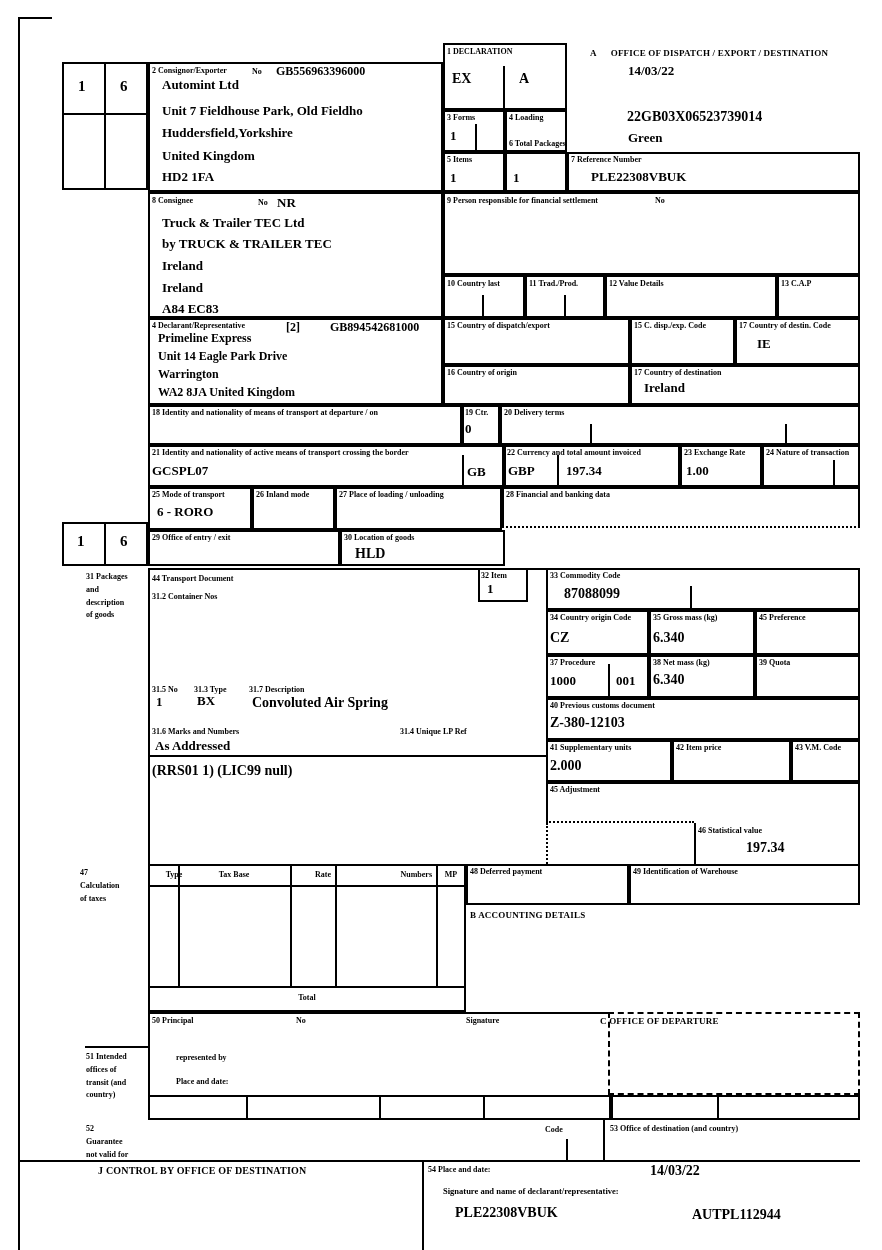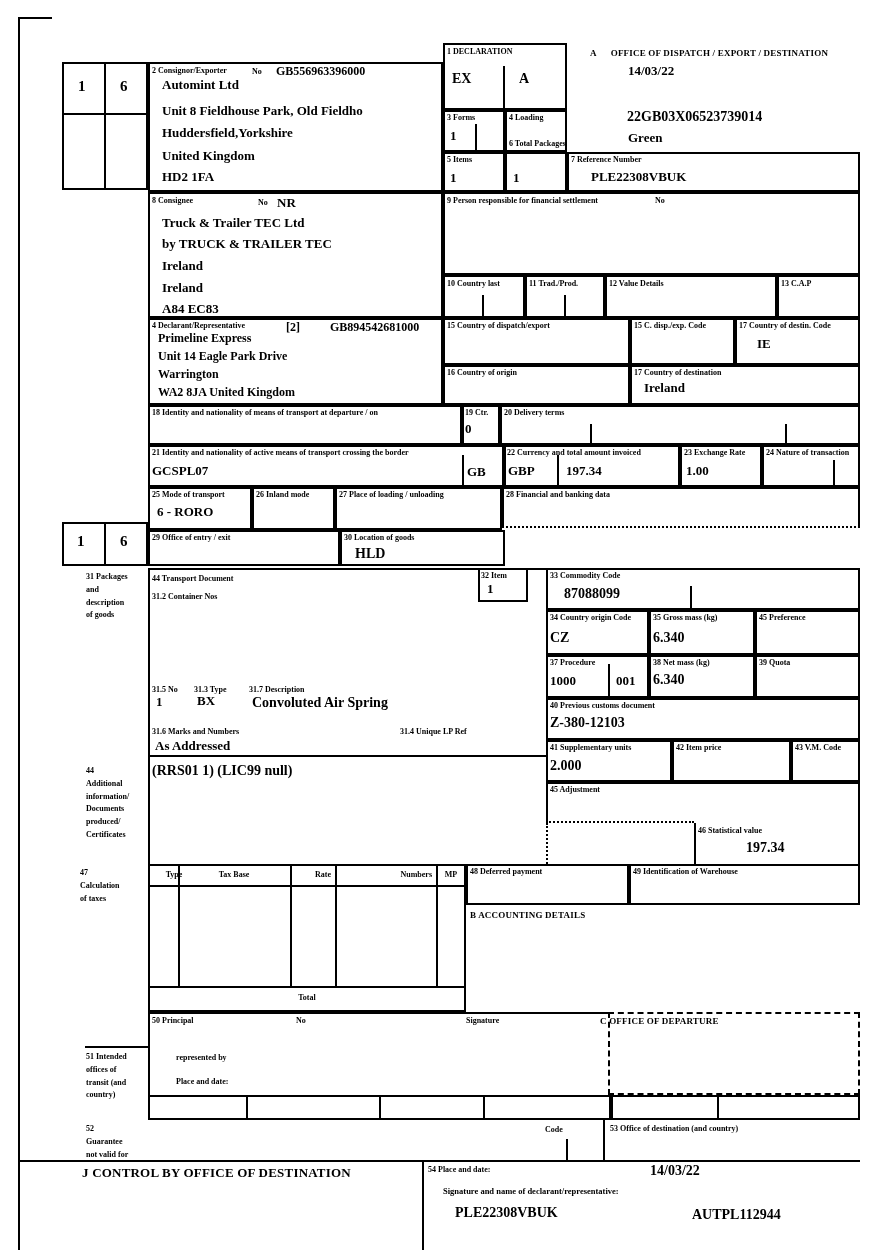--- a/index.html
+++ b/index.html
@@ -33,21 +33,21 @@
   <div class="num" style="left:78px;top:78px">1</div>
   <div class="num" style="left:120px;top:78px">6</div>
   <div class="bx" style="left:62px;top:113px;width:44px;height:77px"></div>
   <div class="bx" style="left:104px;top:113px;width:44px;height:77px"></div>
 
   <div class="bx" style="left:148px;top:62px;width:295px;height:130px"></div>
   <div class="al" style="left:152px;top:66px">2 Consignor/Exporter</div>
   <div class="al" style="left:252px;top:67px">No</div>
   <div class="pv12" style="left:276px;top:64px">GB556963396000</div>
   <div class="pv13" style="left:162px;top:77px">Automint Ltd</div>
-  <div class="pv13" style="left:162px;top:103px">Unit 8 Fieldhouse Park, Old Fieldho</div>
+  <div class="pv13" style="left:162px;top:103px">Unit 7 Fieldhouse Park, Old Fieldho</div>
   <div class="pv13" style="left:162px;top:125px">Huddersfield,Yorkshire</div>
   <div class="pv13" style="left:162px;top:148px">United Kingdom</div>
   <div class="pv13" style="left:162px;top:169px">HD2 1FA</div>
 
   <div class="bx" style="left:443px;top:43px;width:124px;height:67px"></div>
   <div class="al" style="left:447px;top:47px">1 DECLARATION</div>
   <div class="pv14" style="left:452px;top:71px">EX</div>
   <div class="vl" style="left:503px;top:66px;height:44px"></div>
   <div class="pv14" style="left:519px;top:71px">A</div>
 
@@ -224,26 +224,20 @@
   <div class="pv13" style="left:156px;top:694px">1</div>
   <div class="al" style="left:194px;top:685px">31.3 Type</div>
   <div class="pv13" style="left:197px;top:693px">BX</div>
   <div class="al" style="left:249px;top:685px">31.7 Description</div>
   <div class="pv14" style="left:252px;top:695px">Convoluted Air Spring</div>
   <div class="al" style="left:152px;top:727px">31.6 Marks and Numbers</div>
   <div class="pv13" style="left:155px;top:738px">As Addressed</div>
   <div class="al" style="left:400px;top:727px">31.4 Unique LP Ref</div>
   <div class="hl" style="left:148px;top:755px;width:400px"></div>
   <div class="pv14" style="left:152px;top:763px">(RRS01 1) (LIC99 null)</div>
-  <div class="sd" style="left:86px;top:765px;width:62px">44
-Additional
-information/
-Documents
-produced/
-Certificates</div>
 
   <div class="hl" style="left:148px;top:864px;width:712px"></div>
   <div class="sd" style="left:80px;top:867px;width:64px">47
 Calculation
 of taxes</div>
   <div class="bx" style="left:148px;top:864px;width:318px;height:148px"></div>
   <div class="vl" style="left:178px;top:864px;height:124px"></div>
   <div class="vl" style="left:290px;top:864px;height:124px"></div>
   <div class="vl" style="left:335px;top:864px;height:124px"></div>
   <div class="vl" style="left:436px;top:864px;height:124px"></div>
@@ -285,21 +279,21 @@
 
   <div class="sd" style="left:86px;top:1123px;width:60px">52
 Guarantee
 not valid for</div>
   <div class="al" style="left:545px;top:1125px">Code</div>
   <div class="vl" style="left:566px;top:1139px;height:22px"></div>
   <div class="vl" style="left:603px;top:1120px;height:42px"></div>
   <div class="al" style="left:610px;top:1124px">53 Office of destination (and country)</div>
   <div class="hl" style="left:18px;top:1160px;width:842px"></div>
 
-  <div class="hd" style="left:82px;top:1165px;font-size:13px">J CONTROL BY OFFICE OF DESTINATION</div>
+  <div class="hd" style="left:98px;top:1165px;font-size:10px">J CONTROL BY OFFICE OF DESTINATION</div>
   <div class="vl" style="left:422px;top:1162px;height:88px"></div>
   <div class="al" style="left:428px;top:1165px">54 Place and date:</div>
   <div class="pv14" style="left:650px;top:1163px">14/03/22</div>
   <div class="al" style="left:443px;top:1186px;font-size:8.5px">Signature and name of declarant/representative:</div>
   <div class="pv14" style="left:455px;top:1205px">PLE22308VBUK</div>
   <div class="pv14" style="left:692px;top:1207px">AUTPL112944</div>
 
 </div>
 
 </body></html>

